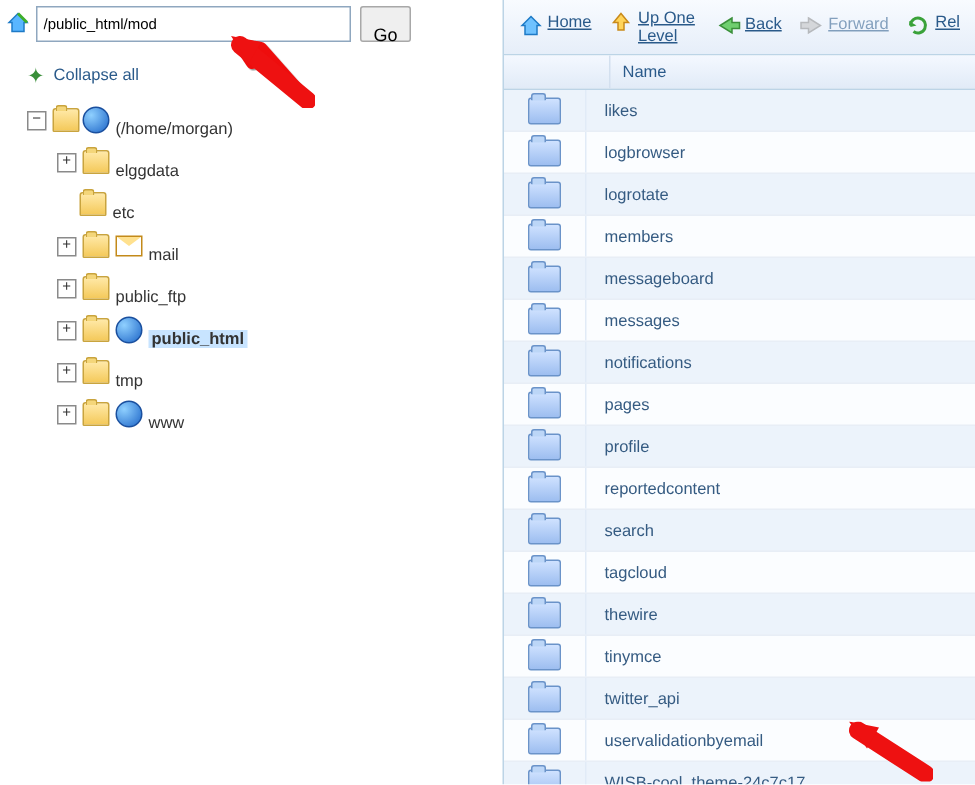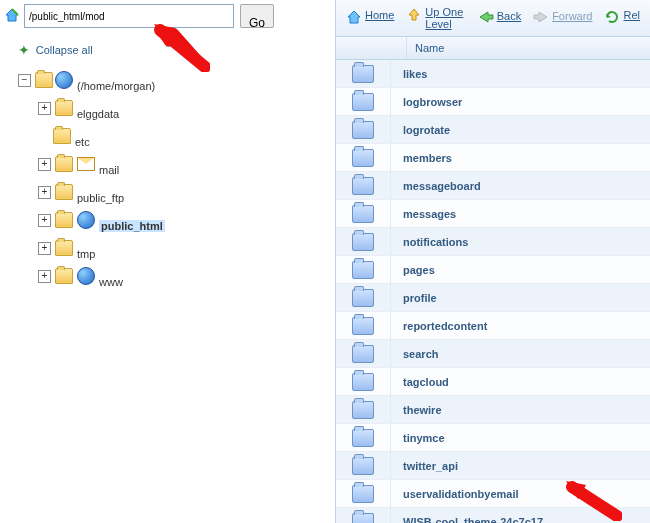--- a/index.html
+++ b/index.html
@@ -35,21 +35,21 @@
   
   .tbl-head{display:flex;background:linear-gradient(#f4f8ff,#e1ebf7);border-bottom:1px solid #bcd4e6;text-align:center;}
   .th{padding:5px 8px;color:#2a5a8a;}
   .th.icon-col{width:54px;border-right:1px solid #d3e0ef;}
   
   .rows{flex:1;overflow:hidden;}
   .row{display:flex;align-items:center;border-bottom:1px solid #e8eef6;height:27px;}
   .row:nth-child(odd){background:#ecf3fb;}
   .row:nth-child(even){background:#fbfdff;}
   .row .cell-icon{width:54px;display:flex;justify-content:center;align-items:center;border-right:1px solid #e1ebf7;height:100%;}
-  .row .cell-name{flex:1;padding-left:12px;color:#355b82;font-weight:bold;}
+  .row .cell-name{flex:1;padding-left:12px;color:#355b82;}
   .file-folder{width:20px;height:16px;background:linear-gradient(#cfe2ff,#9dbef0);border:1px solid #6a93c9;border-radius:2px;position:relative;}
   .file-folder::before{content:"";position:absolute;top:-4px;left:1px;width:8px;height:4px;background:#bcd6f7;border:1px solid #6a93c9;border-bottom:none;border-radius:2px 2px 0 0;}
   
   .arrow1{position:absolute;top:22px;left:150px;pointer-events:none;}
   .arrow2{position:absolute;bottom:2px;right:28px;pointer-events:none;}
 </style>
 </head>
 <body>
 <div class="container">
 

